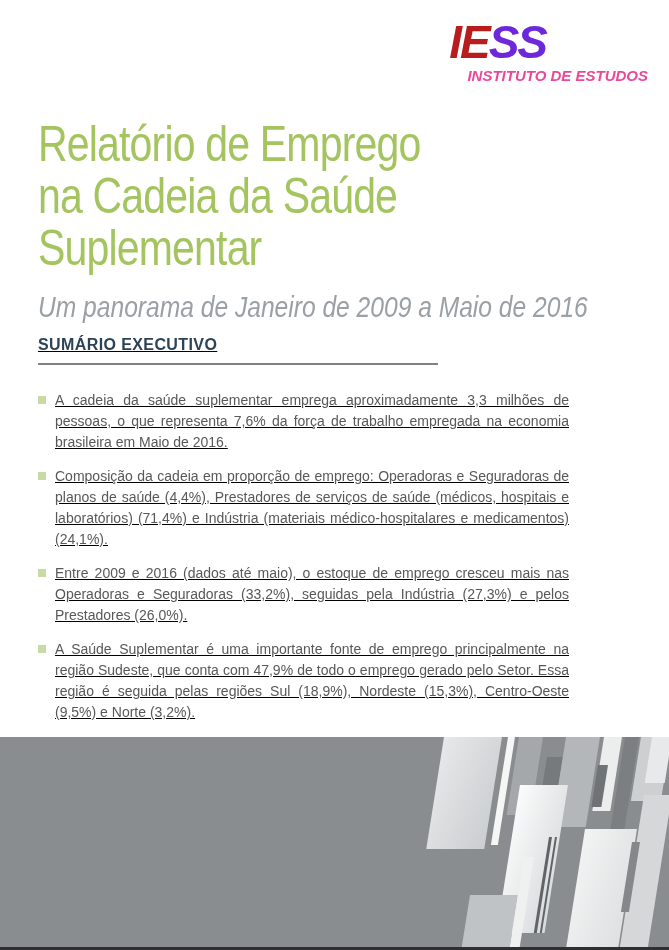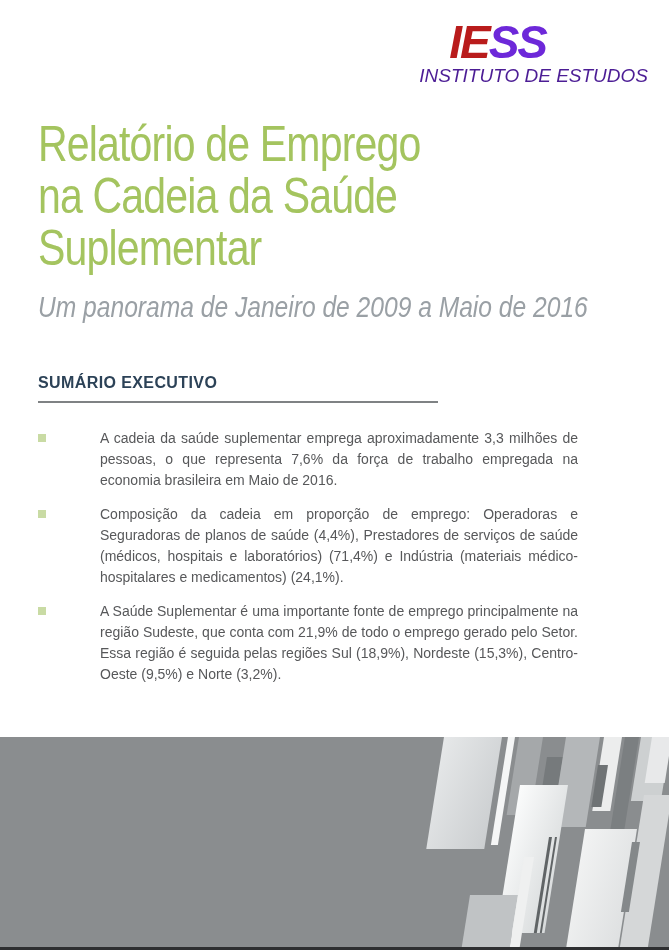--- a/index.html
+++ b/index.html
@@ -28,24 +28,24 @@
     letter-spacing: -2px;
     line-height: 44px;
     margin-right: 102px;
     white-space: nowrap;
   }
   .logo-ie { color: #b91c1c; }
   .logo-ss { color: #6d28d9; }
   .logo-tagline {
     margin-top: 3px;
     font-style: italic;
-    font-weight: normal;
-    font-size: 19px;
+    font-weight: bold;
+    font-size: 15px;
     line-height: 18px;
-    color: #4c1d95;
+    color: #ec4899;
     letter-spacing: 0;
   }
 
   
   .title-group {
     position: absolute;
     top: 118px;
     left: 38px;
     width: 700px;
     transform: scaleX(0.82);
@@ -64,23 +64,24 @@
     font-style: italic;
     font-weight: 300;
     font-size: 30px;
     line-height: 36px;
     color: #9aa0a5;
   }
 
   
   .summary-section {
     position: absolute;
-    top: 374px;
+    top: 336px;
     left: 38px;
     width: 560px;
+    text-decoration: underline;
   }
   .summary-heading {
     font-size: 16px;
     font-weight: bold;
     letter-spacing: 0.4px;
     color: #2c4257;
   }
   .summary-rule {
     width: 400px;
     height: 0;
@@ -105,21 +106,20 @@
     margin-right: 9px;
     background: #c9dba4;
   }
   .li-text {
     display: block;
     width: 514px;
     font-size: 14px;
     line-height: 21px;
     color: #57585a;
     text-align: justify;
-    margin-left: 45px;
   }
 
   
   .footer-collage {
     position: absolute;
     left: 0;
     bottom: 0;
     width: 669px;
     height: 213px;
     background: #8a8d8f;
@@ -189,21 +189,25 @@
       <li>
         <span class="bullet-square"></span>
         <span class="li-text">A cadeia da saúde suplementar emprega aproximadamente 3,3 milhões de pessoas, o que representa 7,6% da força de trabalho empregada na economia brasileira em Maio de 2016.</span>
       </li>
       <li>
         <span class="bullet-square"></span>
         <span class="li-text">Composição da cadeia em proporção de emprego: Operadoras e Seguradoras de planos de saúde (4,4%), Prestadores de serviços de saúde (médicos, hospitais e laboratórios) (71,4%) e Indústria (materiais médico-hospitalares e medicamentos) (24,1%).</span>
       </li>
       <li>
         <span class="bullet-square"></span>
-        <span class="li-text">A Saúde Suplementar é uma importante fonte de emprego principalmente na região Sudeste, que conta com 21,9% de todo o emprego gerado pelo Setor. Essa região é seguida pelas regiões Sul (18,9%), Nordeste (15,3%), Centro-Oeste (9,5%) e Norte (3,2%).</span>
+        <span class="li-text">Entre 2009 e 2016 (dados até maio), o estoque de emprego cresceu mais nas Operadoras e Seguradoras (33,2%), seguidas pela Indústria (27,3%) e pelos Prestadores (26,0%).</span>
+      </li>
+      <li>
+        <span class="bullet-square"></span>
+        <span class="li-text">A Saúde Suplementar é uma importante fonte de emprego principalmente na região Sudeste, que conta com 47,9% de todo o emprego gerado pelo Setor. Essa região é seguida pelas regiões Sul (18,9%), Nordeste (15,3%), Centro-Oeste (9,5%) e Norte (3,2%).</span>
       </li>
     </ul>
   </section>
 
   <footer class="footer-collage">
     <div class="shape s1"></div>
     <div class="shape s2"></div>
     <div class="shape s3"></div>
     <div class="shape s4"></div>
     <div class="shape s8"></div>

